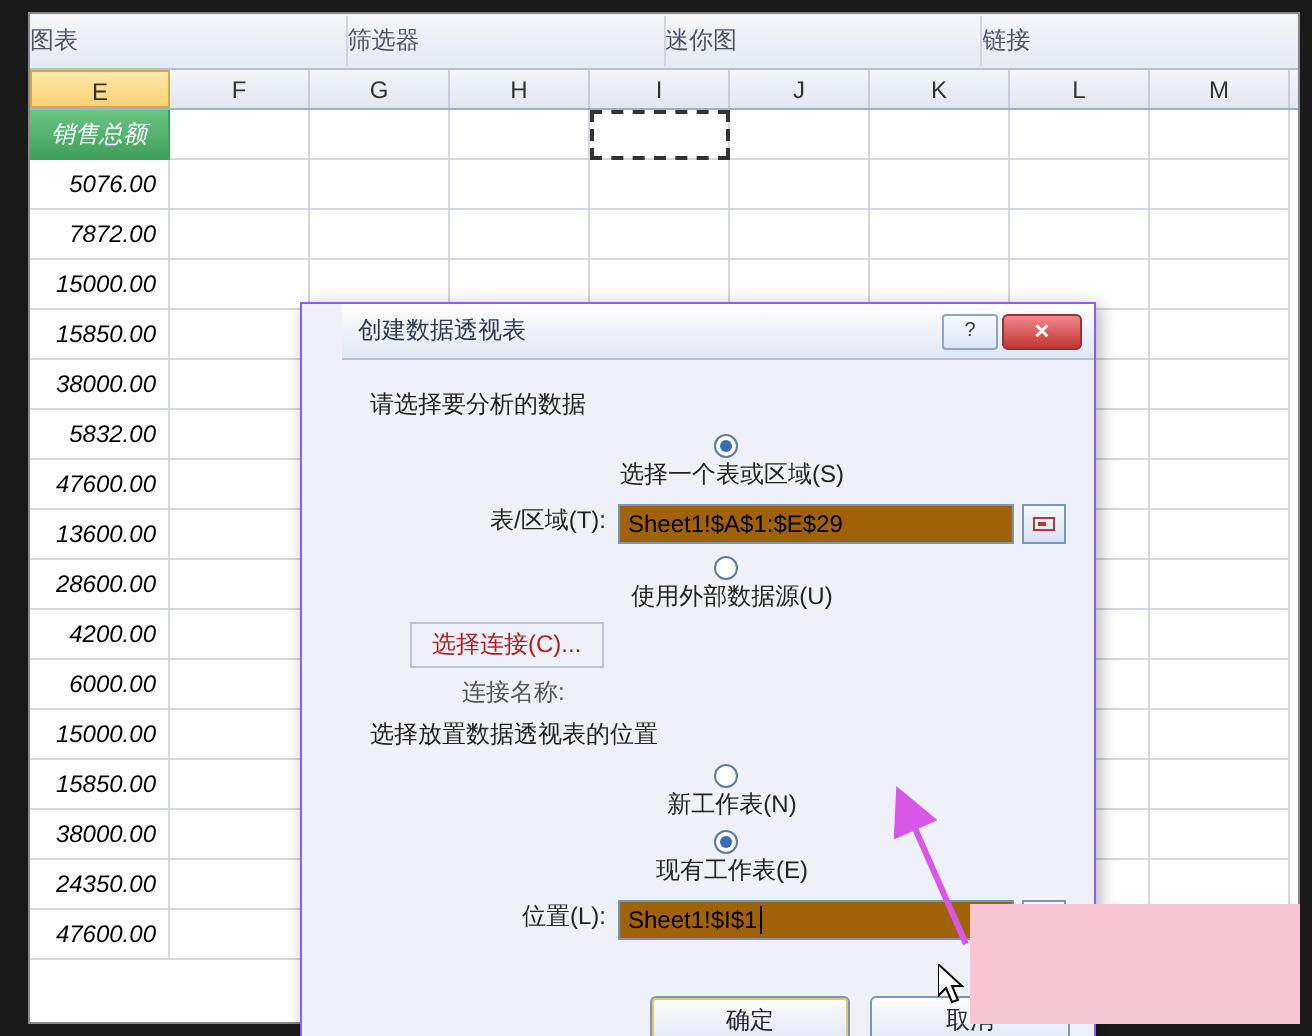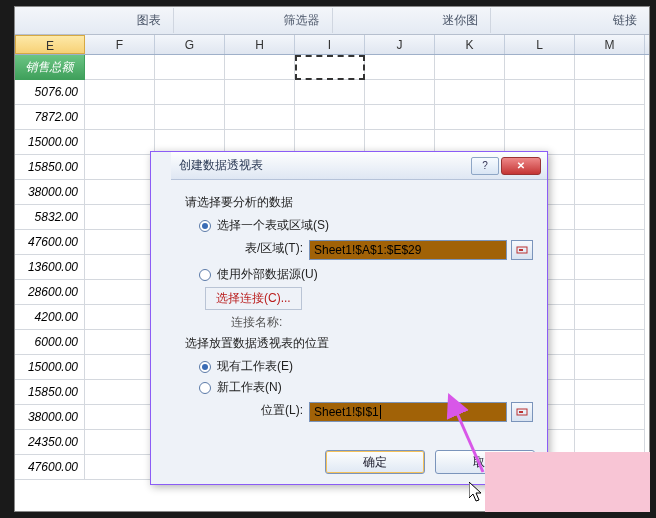--- a/index.html
+++ b/index.html
@@ -1,20 +1,20 @@
 <!DOCTYPE html>
 <html><head>
 <meta charset="utf-8">
 <style>
 * { box-sizing: border-box; margin: 0; padding: 0; }
 body { font-family: "Microsoft YaHei", SimSun, sans-serif; font-size: 12px; background: #1a1a1a; width: 656px; height: 518px; position: relative; overflow: hidden; }
 .frame { position: absolute; top: 6px; left: 14px; right: 6px; bottom: 6px; background: #fff; border: 1px solid #888; }
 
 .ribbon-tabs { display: flex; height: 28px; background: linear-gradient(#f4f6fa, #e4eaf3); border-bottom: 1px solid #b6bfce; align-items: center; color: #4a5568; font-size: 12px; }
-.ribbon-tab { flex: 1; text-align: right; padding: 4px 12px; border-right: 1px solid #d0d6e0; }
+.ribbon-tab { flex: 1; text-align: left; padding: 4px 0; border-right: 1px solid #d0d6e0; }
 .ribbon-tab:last-child { border-right: none; }
 
 .col-headers { display: flex; height: 20px; background: linear-gradient(#f3f6fb, #e0e6f0); border-bottom: 1px solid #9fb0c9; }
 .col-h { width: 70px; text-align: center; line-height: 20px; border-right: 1px solid #c3cddc; color: #333; font-size: 12px; }
 .col-h.sel { background: linear-gradient(#fde9a8, #f7d177); border: 1px solid #d6a943; }
 
 .sheet { position: relative; background: #fff; }
 .row { display: flex; height: 25px; font-style: italic; }
 .cell { width: 70px; border-right: 1px solid #d4d8de; border-bottom: 1px solid #d4d8de; line-height: 25px; font-size: 12px; }
 .cell.header { background: linear-gradient(#6cc584, #3fa05b); color: #fff; text-align: center; font-weight: normal; border-right: 1px solid #3fa05b; border-bottom: 1px solid #3fa05b; }
@@ -23,21 +23,21 @@
 .marquee { position: absolute; border: 2px dashed #333; width: 70px; height: 25px; pointer-events: none; }
 
 .dialog { position: absolute; top: 151px; left: 150px; width: 398px; background: #eef2f8; border: 1px solid #8b5cf6; box-shadow: 2px 2px 8px rgba(0,0,0,.3); padding-left: 20px; }
 .dlg-title { height: 28px; background: linear-gradient(#fdfefe, #dfe7f3); display: flex; align-items: center; padding: 0 6px; border-bottom: 1px solid #b6c3d9; }
 .dlg-title-text { flex: 1; color: #2b3a55; font-size: 12px; padding-left: 2px; }
 .dlg-btns { display: flex; gap: 2px; }
 .win-btn { width: 28px; height: 18px; border: 1px solid #8ea6c6; background: linear-gradient(#f7fbff, #d9e5f4); border-radius: 2px; display: flex; align-items: center; justify-content: center; font-size: 10px; color: #335; }
 .win-close { width: 40px; background: linear-gradient(#e88, #c43535); color: #fff; border-color: #933; border-radius: 3px; font-weight: bold; }
 .dlg-body { padding: 10px 14px 12px 14px; color: #222; }
 .section-label { margin: 4px 0 6px 0; }
-.radio-row { display: flex; align-items: center; margin: 4px 0 4px 14px; }
+.radio-row { display: flex; align-items: center; margin: 4px 0 4px 14px; flex-direction: column; }
 .radio { width: 12px; height: 12px; border: 1px solid #5b7aa8; border-radius: 50%; margin-right: 6px; background: #fff; position: relative; }
 .radio.checked::after { content: ""; position: absolute; top: 2px; left: 2px; width: 6px; height: 6px; background: #3a6cb5; border-radius: 50%; }
 .field-row { display: flex; margin: 6px 0 6px 40px; }
 .field-label { width: 78px; text-align: right; margin-right: 6px; }
 .text-input { flex: 1; height: 20px; border: 1px solid #7a94bb; background: #a16207; padding: 0 4px; font-size: 12px; color: #000; display: flex; align-items: center; }
 .range-btn { width: 22px; height: 20px; border: 1px solid #7a94bb; background: linear-gradient(#f6f9fd, #d8e3f1); margin-left: 4px; display: flex; align-items: center; justify-content: center; }
 .range-btn svg { width: 12px; height: 12px; }
 .disabled-btn { display: inline-block; padding: 2px 10px; border: 1px solid #b9c4d5; background: #eef2f8; color: #b91c1c; margin-left: 20px; }
 .static-label { margin: 4px 0 4px 46px; color: #555; }
 .dlg-footer { display: flex; justify-content: flex-end; gap: 10px; padding: 10px 12px 10px 0; }
@@ -299,26 +299,26 @@
     <div class="radio-row">
       <span class="radio"></span>
       <span>使用外部数据源(U)</span>
     </div>
     <div class="disabled-btn">选择连接(C)...</div>
     <div class="static-label">连接名称:</div>
 
     <div class="section-label">选择放置数据透视表的位置</div>
 
     <div class="radio-row">
+      <span class="radio"></span>
+      <span>新工作表(N)</span>
+    </div>
+    <div class="radio-row">
       <span class="radio checked"></span>
       <span>现有工作表(E)</span>
-    </div>
-    <div class="radio-row">
-      <span class="radio"></span>
-      <span>新工作表(N)</span>
     </div>
     <div class="field-row">
       <span class="field-label">位置(L):</span>
       <div class="text-input">
           <span>Sheet1!$I$1</span>
           <span style="border-right:1px solid #000; height:14px; margin-left:1px;"></span>
         </div>
       <div class="range-btn">
         <svg viewBox="0 0 12 12">
             <rect x="1" y="3" width="10" height="6" fill="none" stroke="#b33" stroke-width="1"></rect>

